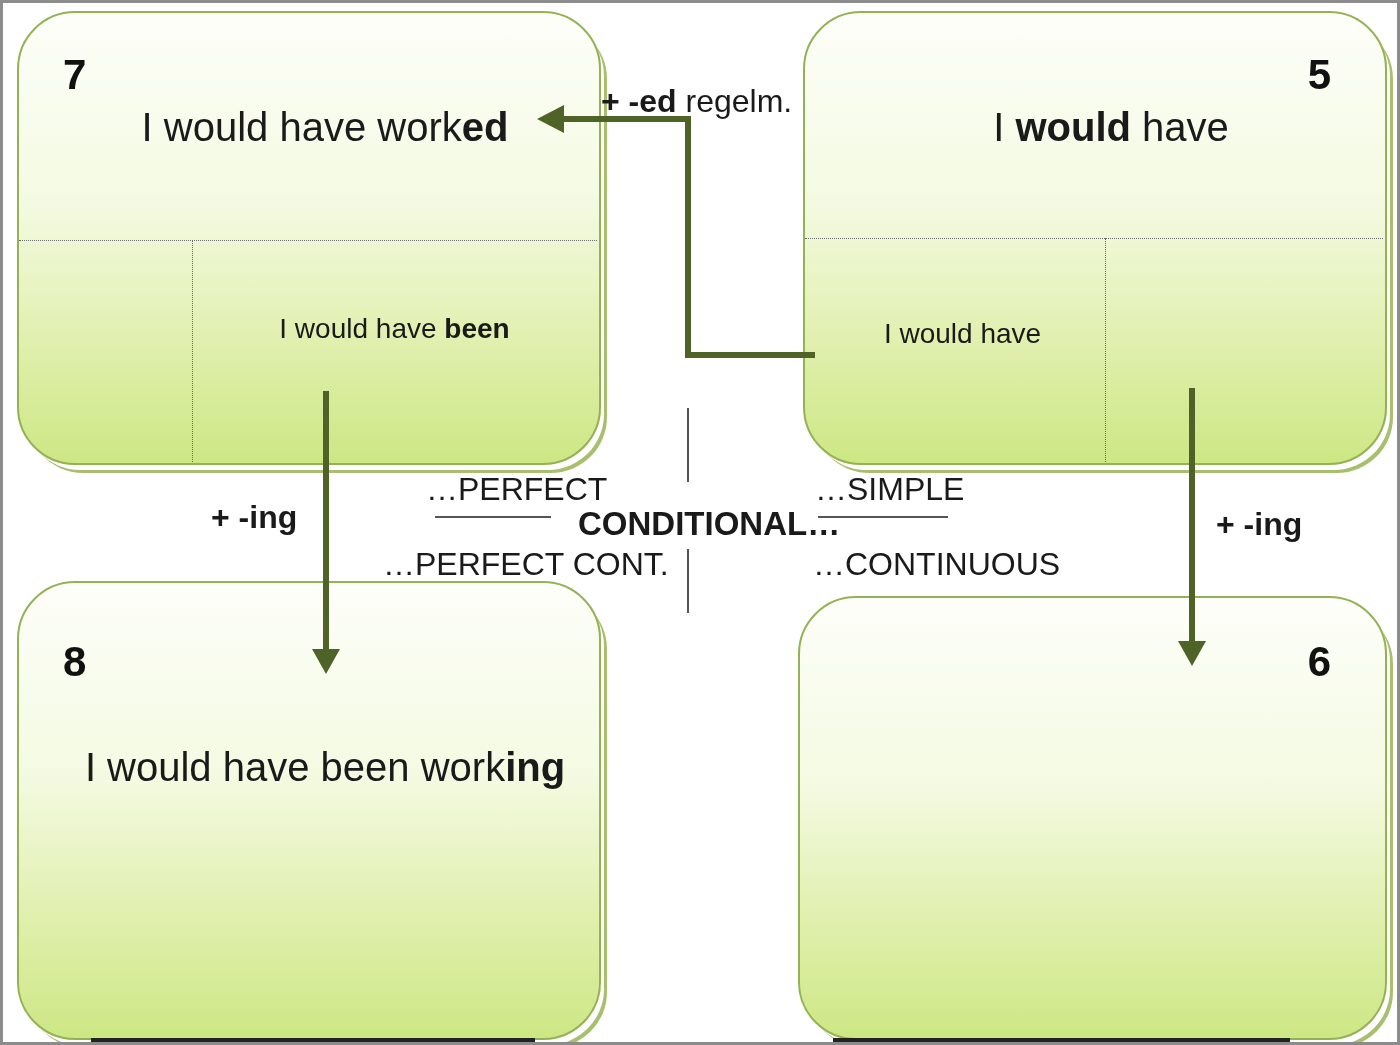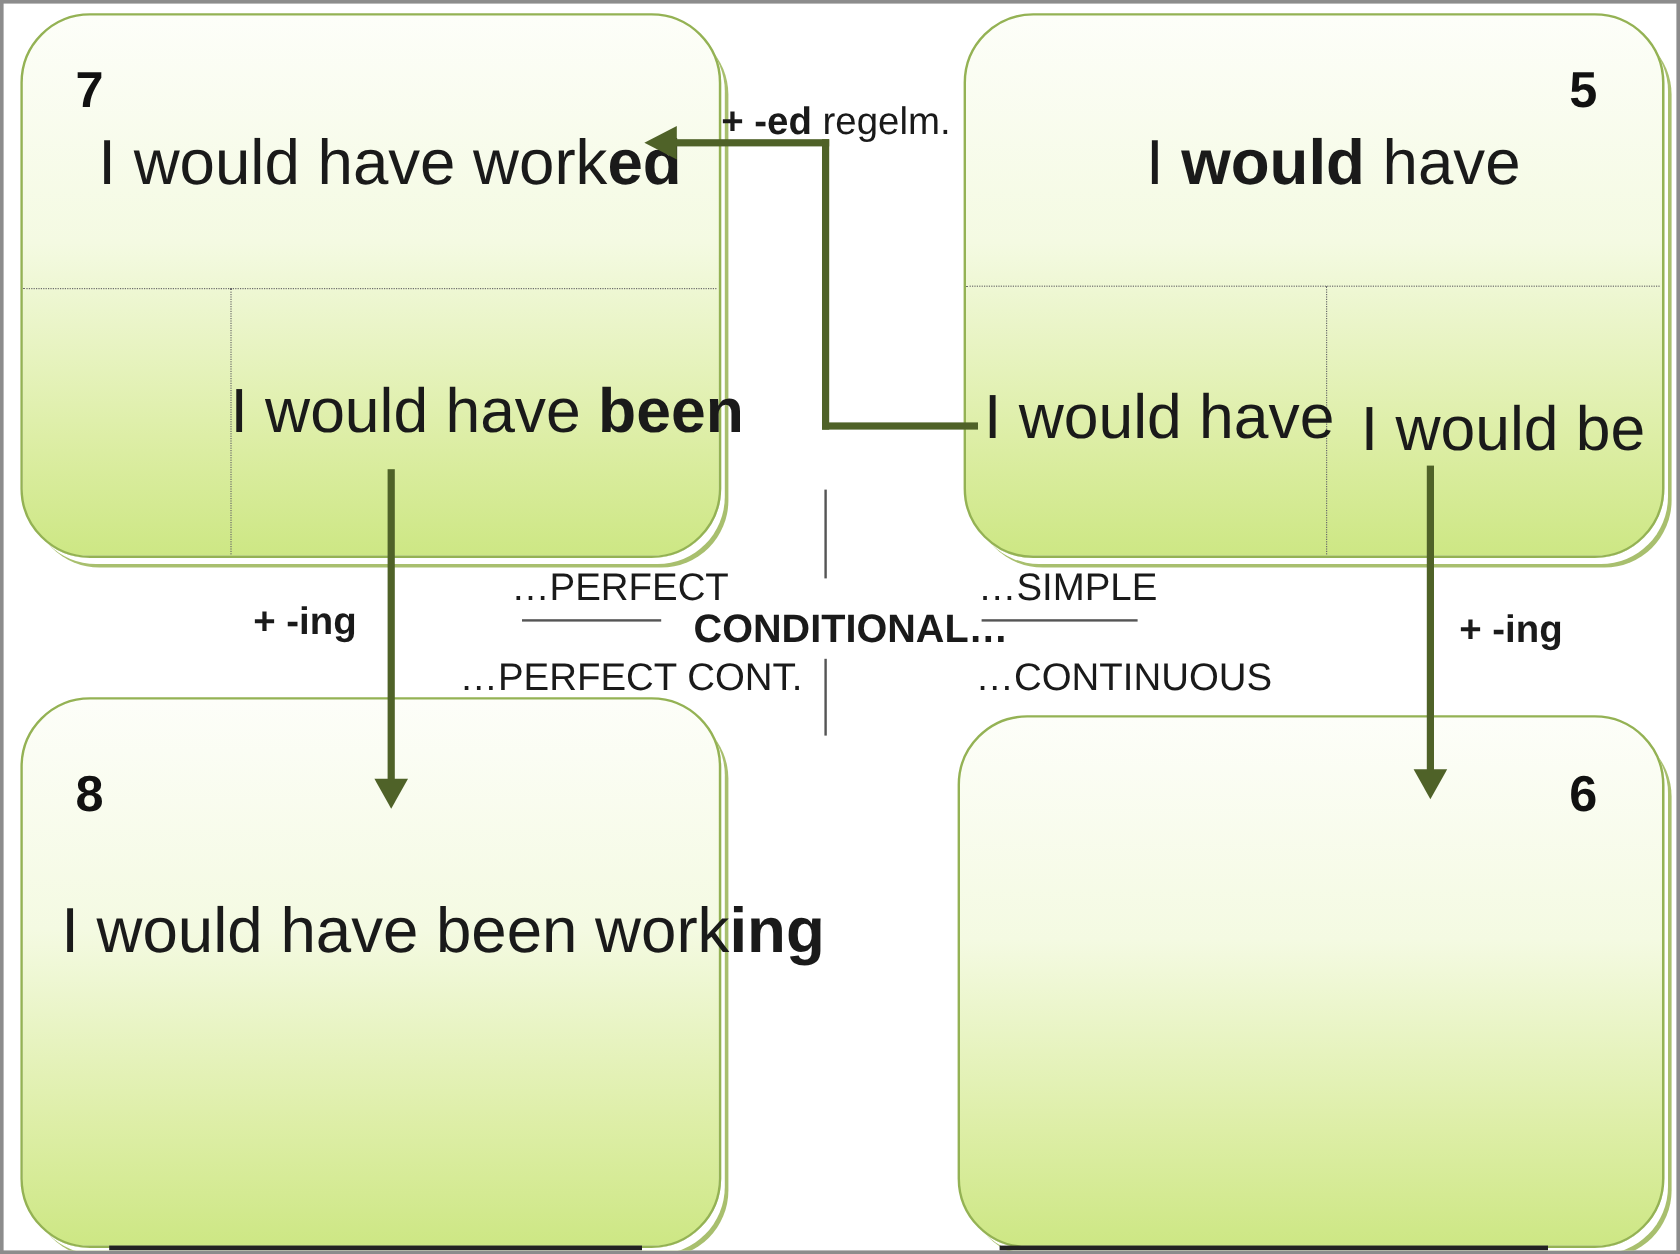--- a/index.html
+++ b/index.html
@@ -8,22 +8,22 @@
     border:3px solid #8c8c8c;box-sizing:border-box;overflow:hidden;
     font-family:"Liberation Sans",sans-serif;color:#1a1a1a;
   }
   .box{
     position:absolute;border-radius:58px;
     border:2px solid #94b254;
     background:linear-gradient(180deg,#fdfef9 0%,#f4fae2 42%,#ddeea6 78%,#cde784 100%);
     box-shadow:5px 7px 0 -2px #ffffff,8px 10px 0 -2px #a8bf6e;
   }
   .num{position:absolute;font-size:42px;font-weight:bold;color:#111;}
-  .main-phrase{position:absolute;left:0;right:0;text-align:center;font-size:53px;white-space:nowrap;margin-left:32px;}
-  .sub-phrase{position:absolute;font-size:52px;text-align:center;white-space:nowrap;}
+  .main-phrase{position:absolute;left:0;right:0;text-align:center;font-size:40px;white-space:nowrap;margin-left:32px;}
+  .sub-phrase{position:absolute;font-size:28px;text-align:center;white-space:nowrap;}
   .hdot{position:absolute;border-top:1px dotted #6b6b6b;height:0;}
   .vdot{position:absolute;border-left:1px dotted #6b6b6b;width:0;}
   .seg{position:absolute;background:#4f6228;}
   .ah-left{position:absolute;width:0;height:0;border-top:14px solid transparent;border-bottom:14px solid transparent;border-right:27px solid #4f6228;}
   .ah-down{position:absolute;width:0;height:0;border-left:14px solid transparent;border-right:14px solid transparent;border-top:25px solid #4f6228;}
   .lbl{position:absolute;font-size:32px;white-space:nowrap;}
   .axis-title{position:absolute;font-size:33px;font-weight:bold;white-space:nowrap;}
   .axis-hline{position:absolute;border-top:2px solid #555;height:0;}
   .axis-vline{position:absolute;border-left:2px solid #555;width:0;}
   .arrow-label{position:absolute;font-size:32px;white-space:nowrap;}
@@ -42,21 +42,20 @@
     <div class="vdot" style="left:173px;top:227px;height:222px;"></div>
     <div class="sub-phrase" style="left:173px;top:300px;width:405px;"><span>I would have </span><span class="bold">been</span></div>
   </div>
 
   <div class="box" style="left:800px;top:8px;width:580px;height:450px;">
     <div class="num" style="right:54px;top:38px;">5</div>
     <div class="main-phrase" style="top:92px;"><span>I </span><span class="bold">would</span><span> have</span></div>
     <div class="hdot" style="left:0;top:225px;width:578px;"></div>
     <div class="vdot" style="left:300px;top:225px;height:224px;"></div>
     <div class="sub-phrase" style="left:15px;top:305px;width:285px;">I would have</div>
-    <div class="sub-phrase" style="left:320px;top:315px;width:255px;">I would be</div>
   </div>
 
   <div class="box" style="left:14px;top:578px;width:580px;height:455px;">
     <div class="num" style="left:44px;top:55px;">8</div>
     <div class="main-phrase" style="top:162px;"><span>I would have been work</span><span class="bold">ing</span></div>
   </div>
 
   <div class="box" style="left:795px;top:593px;width:585px;height:440px;">
     <div class="num" style="right:54px;top:40px;">6</div>
   </div>

